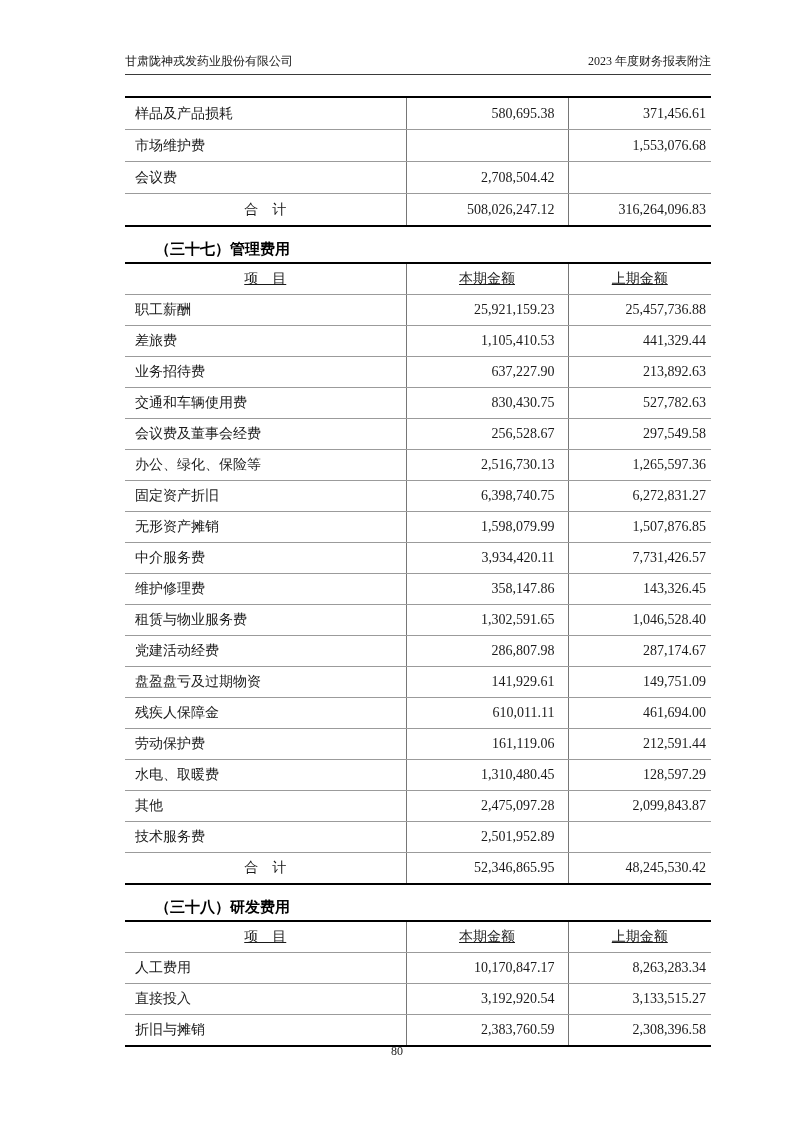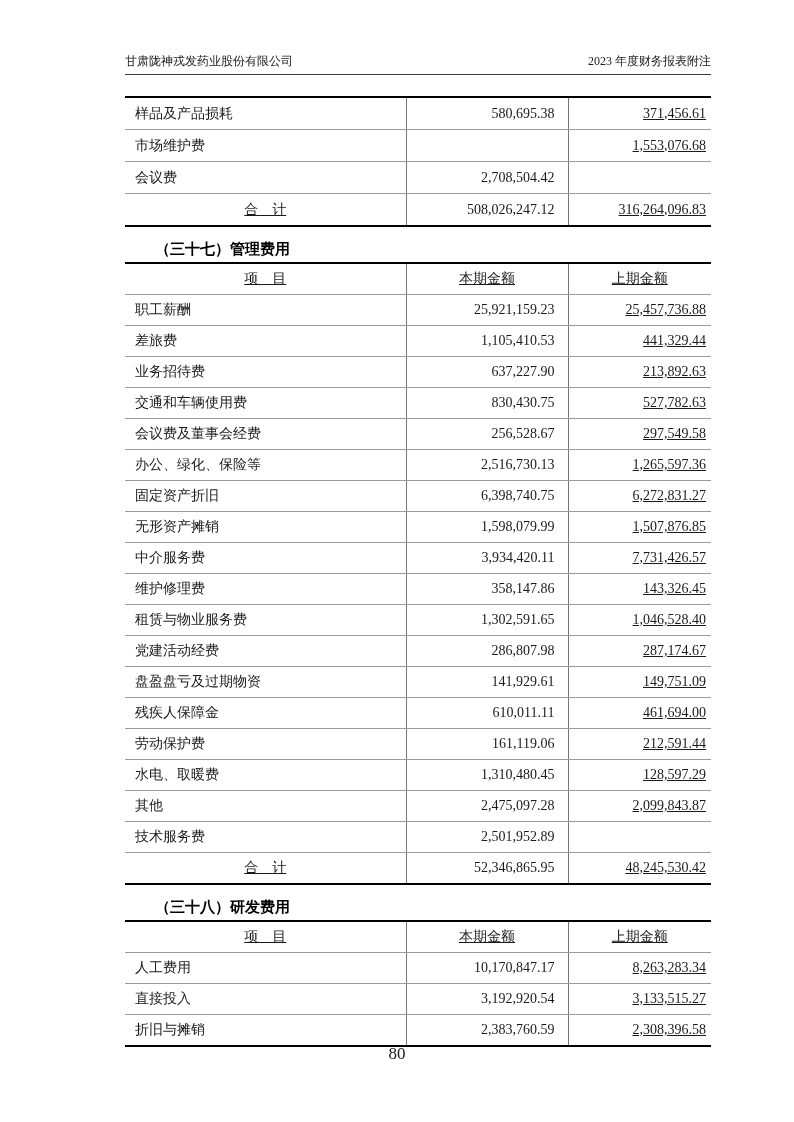--- a/index.html
+++ b/index.html
@@ -74,42 +74,40 @@
   }
   table.fin-table td.num {
     text-align: right;
   }
   table.fin-table td.cur {
     padding-right: 13px;
     margin-left: 24px;
   }
   table.fin-table td.pri {
     padding-right: 5px;
-    text-decoration: underline;
   }
   table.fin-table tr.header-row td {
     text-align: center;
     padding: 0;
     text-decoration: underline;
   }
   table.fin-table tr.total-row td.label {
     text-align: center;
     padding-left: 0;
-    text-decoration: underline;
   }
   .sec-first table.fin-table td {
     height: 31px;
   }
   .page-number {
     position: absolute;
     top: 1044px;
     left: 0;
     width: 100%;
     text-align: center;
-    font-size: 17px;
+    font-size: 12px;
     color: #1a1a1a;
   }
 </style>
 </head>
 <body>
 
 <div class="page">
 
   <div class="doc-header">
     <span>甘肃陇神戎发药业股份有限公司</span>

